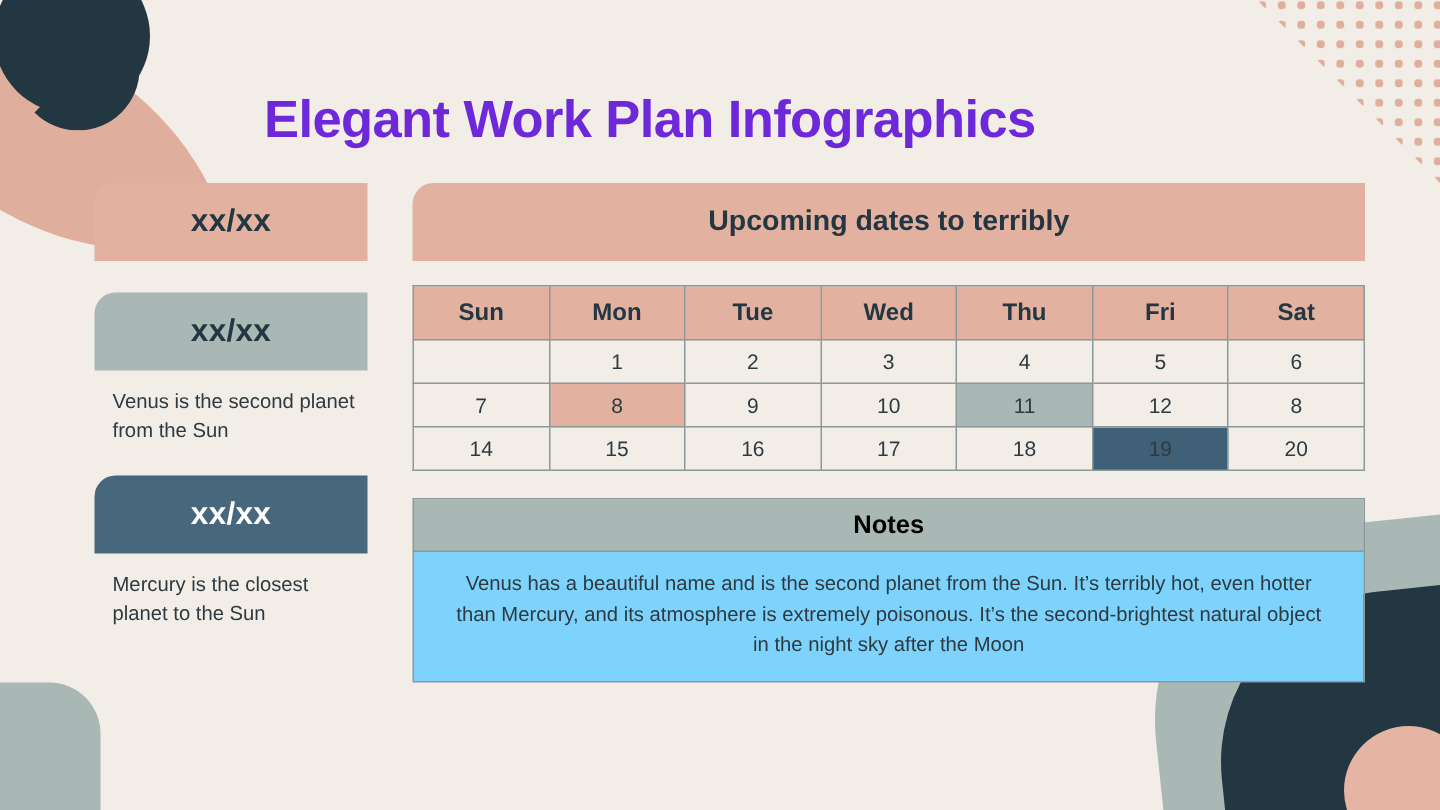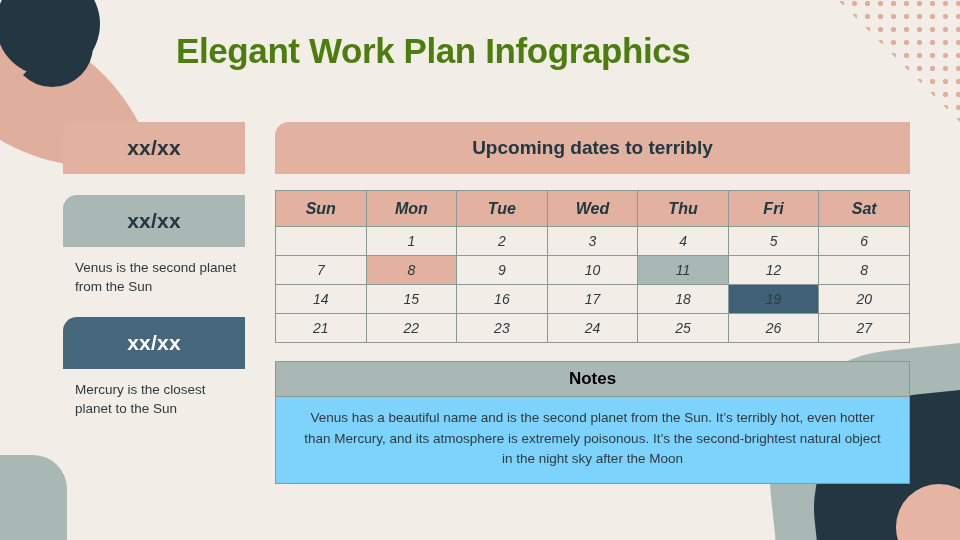--- a/index.html
+++ b/index.html
@@ -72,24 +72,24 @@
   #deco-br-pink {
     right: -22px; bottom: -30px;
     width: 86px; height: 86px;
     border-radius: 50%;
     background: #e6b4a2;
   }
 
   
   #page-title {
     position: absolute;
-    left: 176px; top: 31px;
+    left: 176px; top: 60px;
     font-size: 35px;
     font-weight: bold;
-    color: #4d7c0f;
+    color: #6d28d9;
     letter-spacing: -0.4px;
     white-space: nowrap;
   }
 
   
   #sidebar {
     position: absolute;
     left: 63px; top: 122px;
     width: 182px;
   }
@@ -139,21 +139,20 @@
     border-collapse: collapse;
     width: 100%;
     table-layout: fixed;
   }
   #calendar th, #calendar td {
     border: 1px solid #8b9898;
     text-align: center;
     height: 26px;
     font-size: 14px;
     color: #2e3a40;
-    font-style: italic;
   }
   #calendar th {
     background: #e2b1a0;
     color: #223741;
     font-weight: bold;
     font-size: 16px;
     height: 33px;
   }
   #calendar td { background: #f2ede6; }
   td.hl-pink  { background: #e2b1a0 !important; }
@@ -254,29 +253,20 @@
         </tr>
         <tr>
           <td>14</td>
           <td>15</td>
           <td>16</td>
           <td>17</td>
           <td>18</td>
           <td class="hl-slate">19</td>
           <td>20</td>
         </tr>
-        <tr>
-          <td>21</td>
-          <td>22</td>
-          <td>23</td>
-          <td>24</td>
-          <td>25</td>
-          <td>26</td>
-          <td>27</td>
-        </tr>
       </tbody>
   </table>
 
   <div id="notes-box">
     <div id="notes-header">Notes</div>
     <div id="notes-body">Venus has a beautiful name and is the second planet from the Sun. It’s terribly hot, even hotter than Mercury, and its atmosphere is extremely poisonous. It’s the second-brightest natural object in the night sky after the Moon</div>
   </div>
 
 </div>
 

